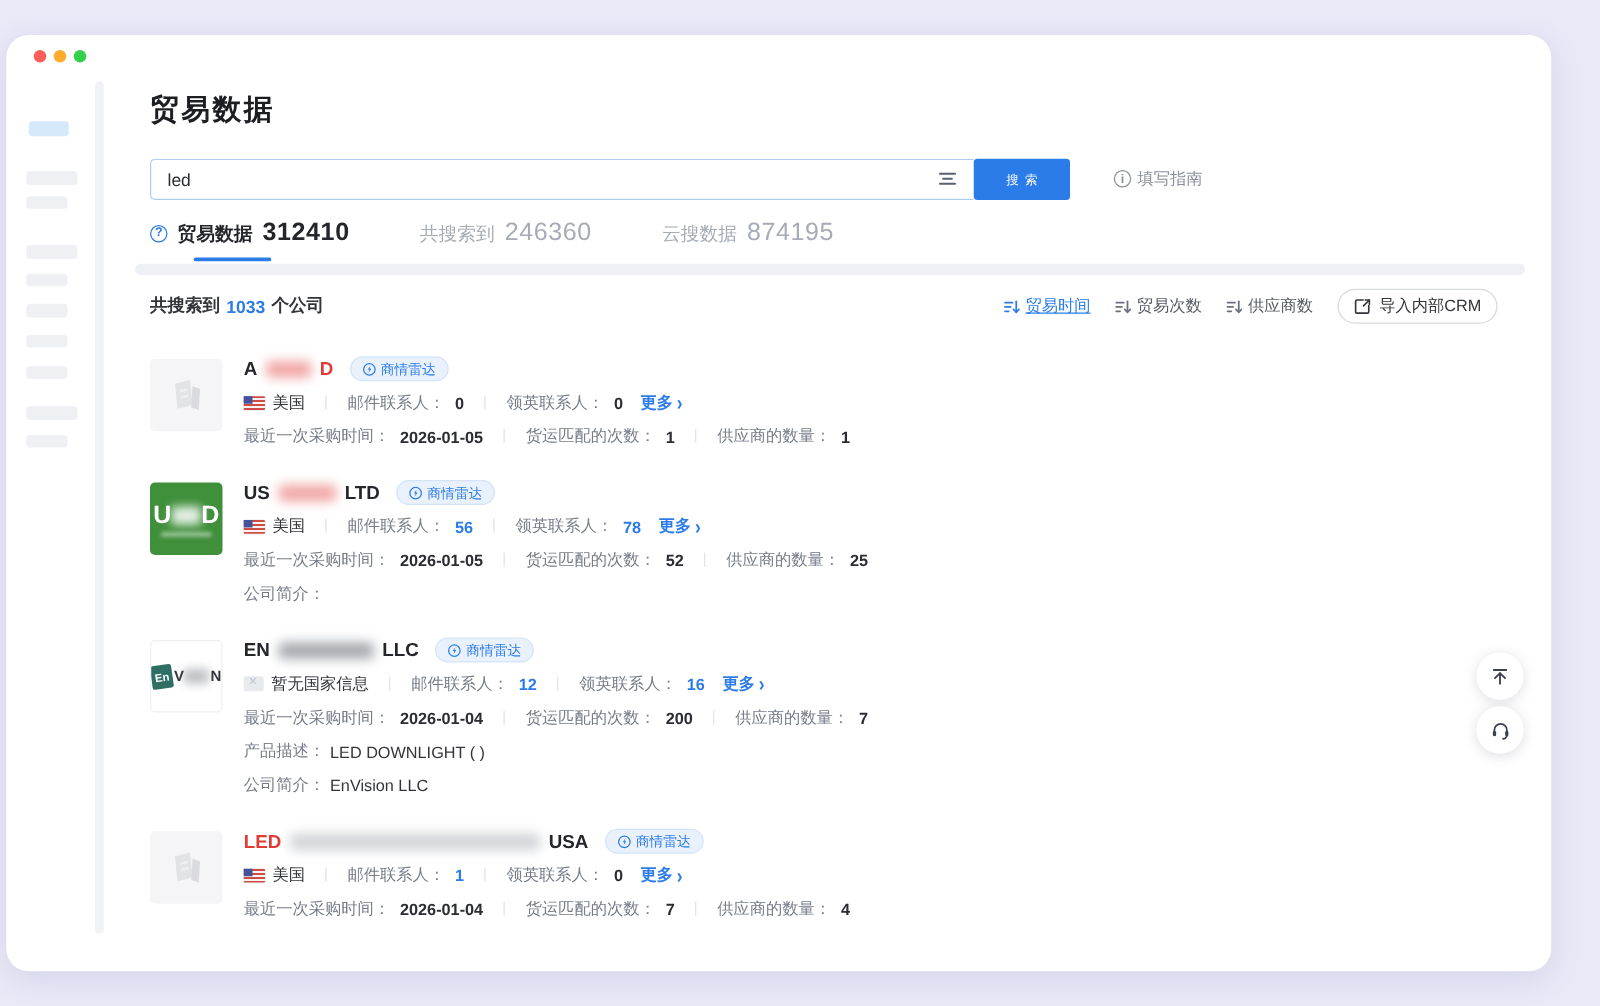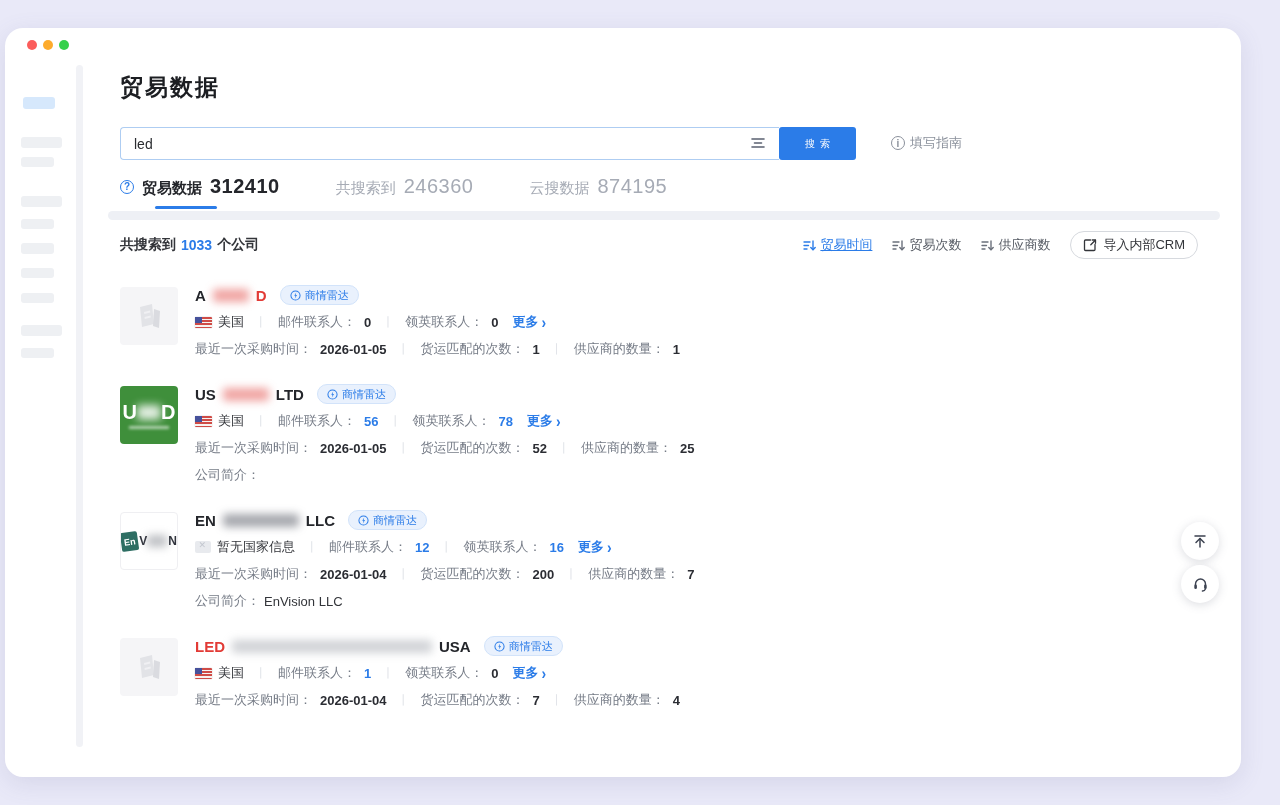--- a/index.html
+++ b/index.html
@@ -375,20 +375,24 @@
             <span class="sep">丨</span>
             <span class="lbl">货运匹配的次数：</span>
               <span class="gap8"></span>
             <span class="val">200</span>
             <span class="sep">丨</span>
             <span class="lbl">供应商的数量：</span>
               <span class="gap8"></span>
             <span class="val">7</span>
           </div>
           <div class="row desc">
+            <span class="lbl">产品描述：</span>
+            <span class="txt">LED DOWNLIGHT ( )</span>
+          </div>
+          <div class="row desc">
             <span class="lbl">公司简介：</span>
             <span class="txt">EnVision LLC</span>
           </div>
         </div>
       </div>
 
       <div class="item">
         <div class="thumb ph">
           <svg width="34" height="34" viewBox="0 0 34 34">
               <g fill="#e2e3e7">

